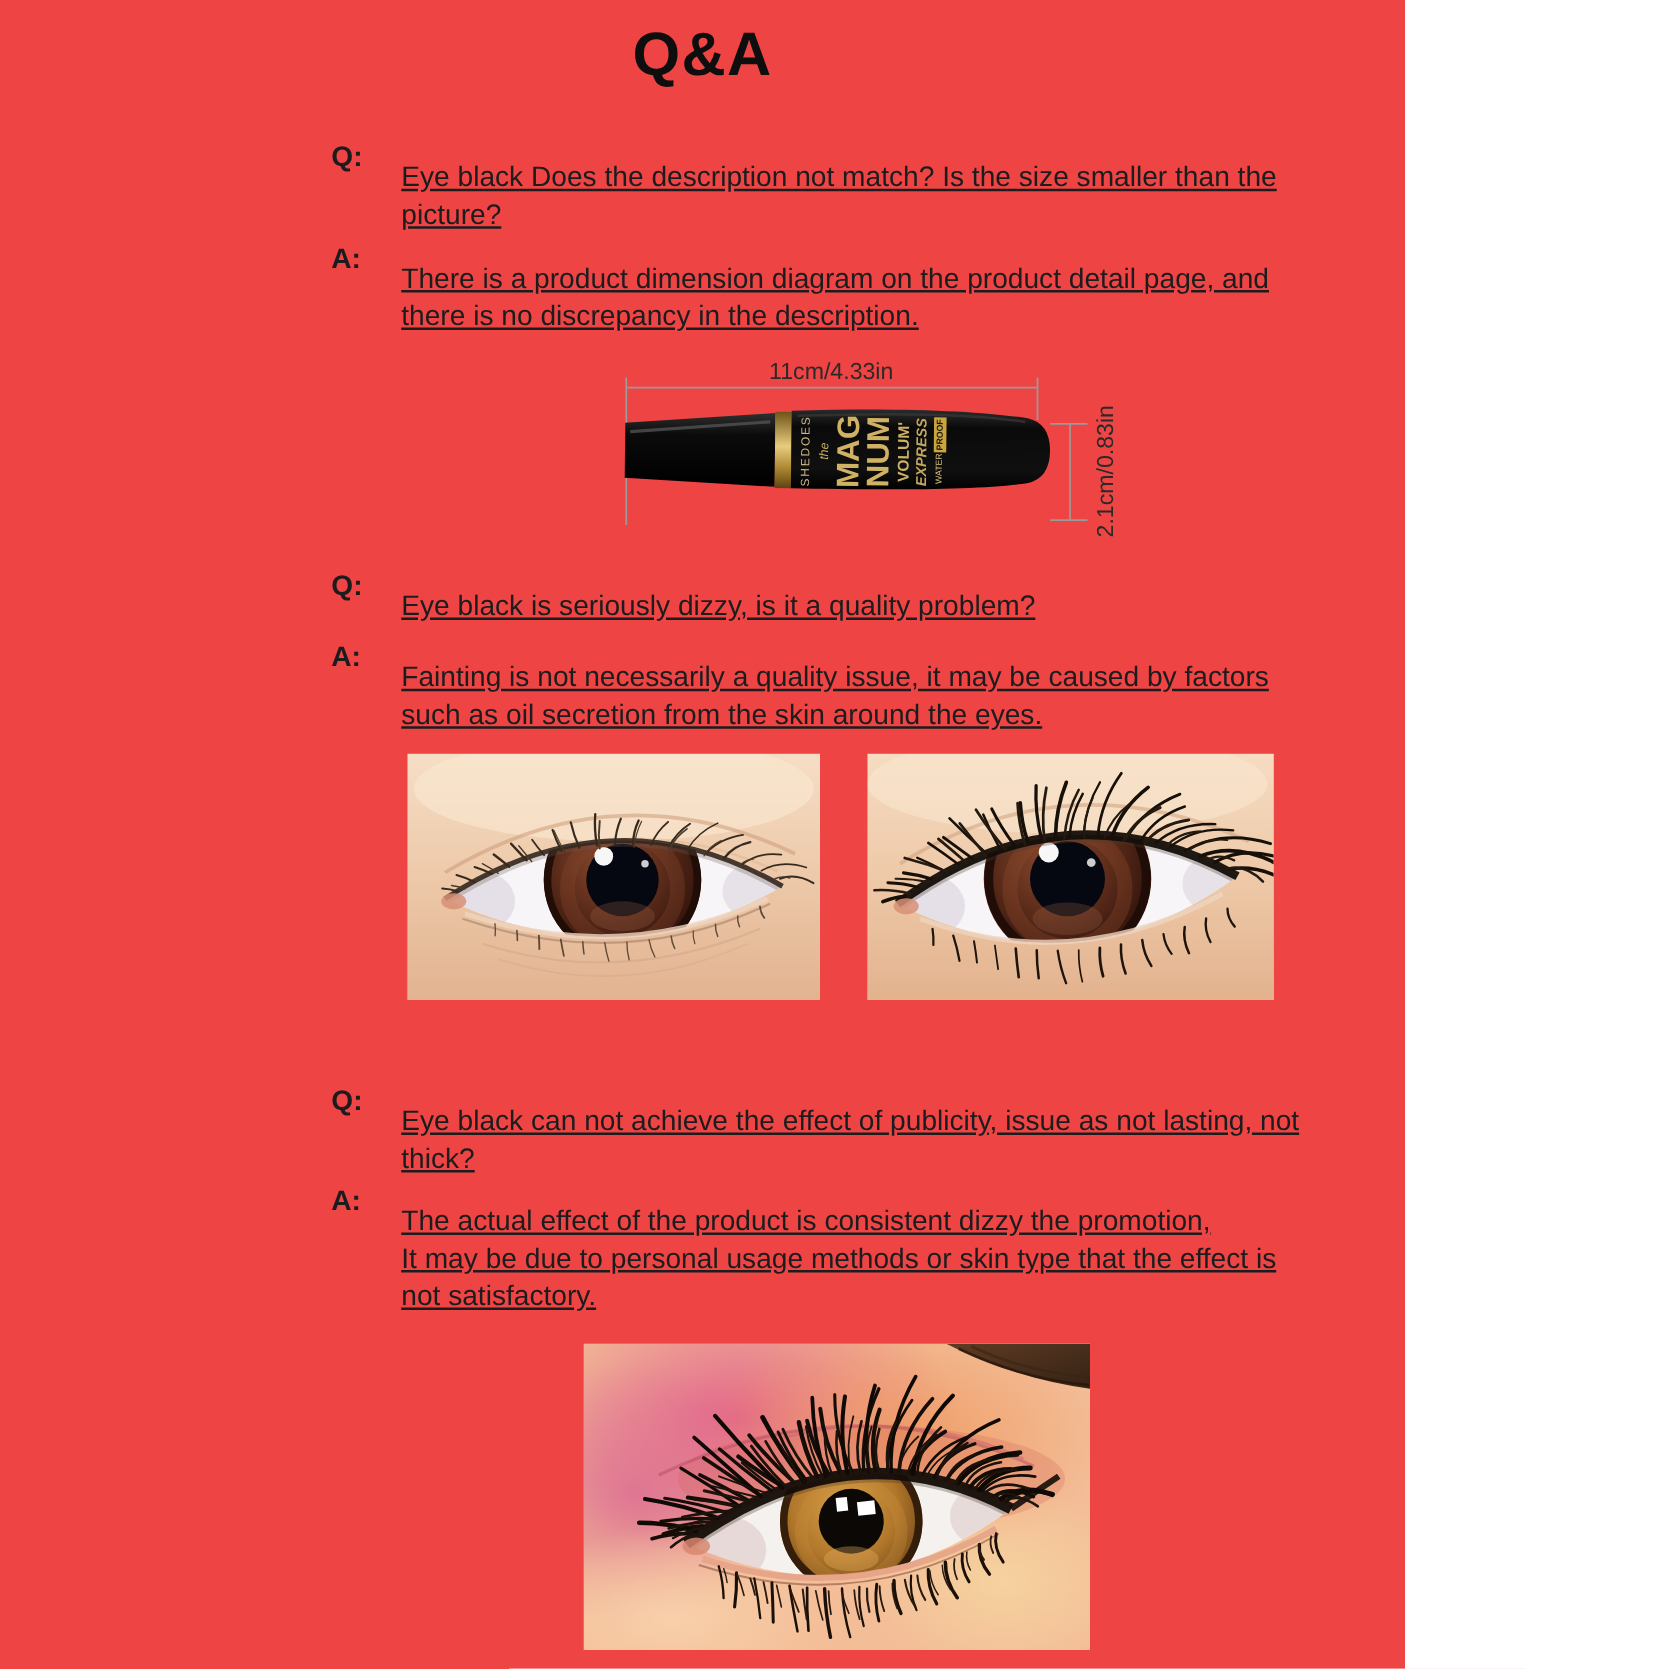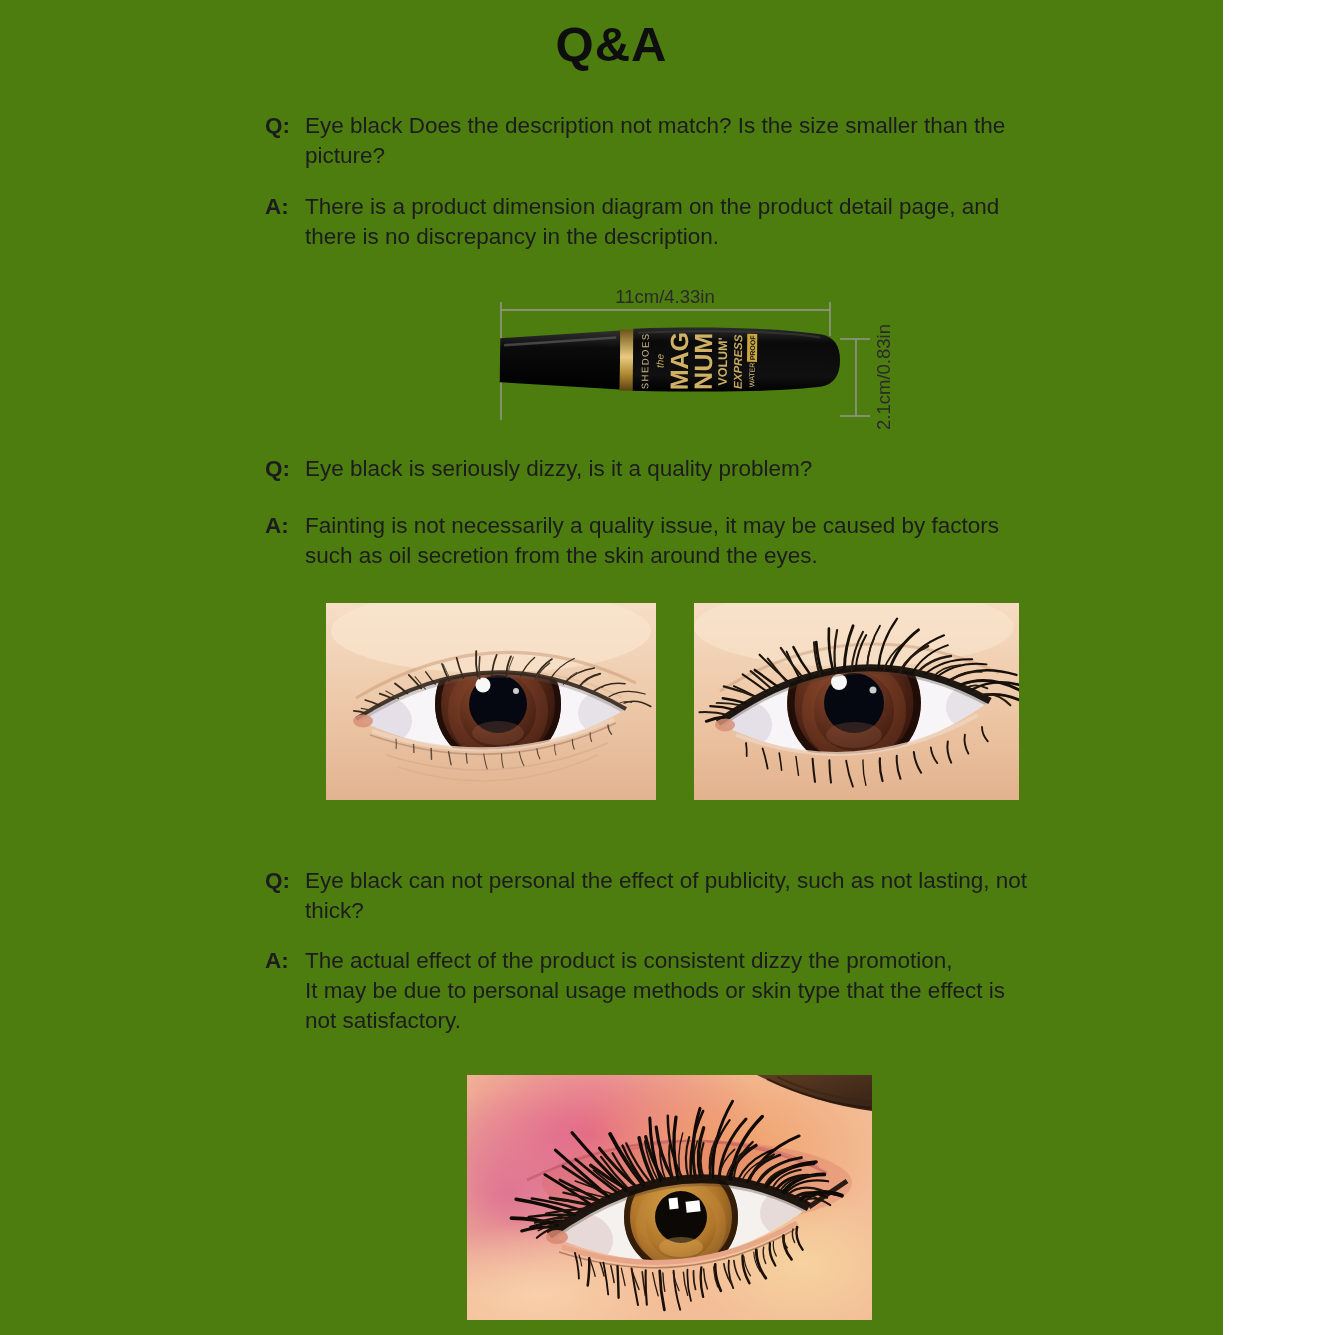--- a/index.html
+++ b/index.html
@@ -1,29 +1,29 @@
 <!DOCTYPE html>
 <html><head>
 <meta charset="utf-8">
 <style>
   html,body{margin:0;padding:0;background:#ffffff;}
   .page{
-    position:relative;width:1223px;height:1335px;background:#4d7c0f;overflow:hidden;
+    position:relative;width:1124px;height:1335px;background:#ef4444;overflow:hidden;
     font-family:"Liberation Sans",sans-serif;color:#1b1b1d;
   }
   .page-title{
     position:absolute;top:16px;left:0;width:100%;text-align:center;
     font-size:49px;font-weight:700;color:#0e0e0e;letter-spacing:1px;margin:0;
   }
   .qarow{
     position:absolute;left:265px;display:flex;gap:13px;
     font-size:22.5px;line-height:30px;color:#1c1c1e;
   }
   .qarow .lbl{font-weight:700;flex:none;width:27px;}
-  .qarow .txt{margin:0;white-space:pre-line;width:840px;font-weight:400;}
+  .qarow .txt{margin:16px;white-space:pre-line;width:840px;font-weight:400;text-decoration:underline;}
   .fig{position:absolute;overflow:hidden;background:#eec9aa;}
   .fig svg{display:block;}
   .diagram{position:absolute;left:488px;top:276px;}
 </style>
 </head>
 <body>
 
 <div class="page">
 
   <h1 class="page-title">Q&amp;A</h1>
@@ -296,21 +296,21 @@
           <path d="M236.8,144.3 Q237.7,152.8 243.3,160.1" stroke="#1d140d" stroke-width="1.78" fill="none" stroke-linecap="round"></path>
           <path d="M253.8,138.5 Q252.1,149.1 257.2,159.6" stroke="#1d140d" stroke-width="1.98" fill="none" stroke-linecap="round"></path>
           <path d="M270.9,131.8 Q269.3,141.2 274.4,150.6" stroke="#1d140d" stroke-width="1.88" fill="none" stroke-linecap="round"></path>
           <path d="M288.0,124.0 Q288.0,131.7 293.8,138.3" stroke="#1d140d" stroke-width="1.83" fill="none" stroke-linecap="round"></path>
         </g>
     </svg>
   </div>
 
   <div class="qarow" style="top:866px">
     <span class="lbl">Q:</span>
-    <p class="txt">Eye black can not personal the effect of publicity, such as not lasting, not
+    <p class="txt">Eye black can not achieve the effect of publicity, issue as not lasting, not
 thick?</p>
   </div>
   <div class="qarow" style="top:946px">
     <span class="lbl">A:</span>
     <p class="txt">The actual effect of the product is consistent dizzy the promotion,
 It may be due to personal usage methods or skin type that the effect is
 not satisfactory.</p>
   </div>
 
   <div class="fig" style="left:467px;top:1075px;width:405px;height:245px">

